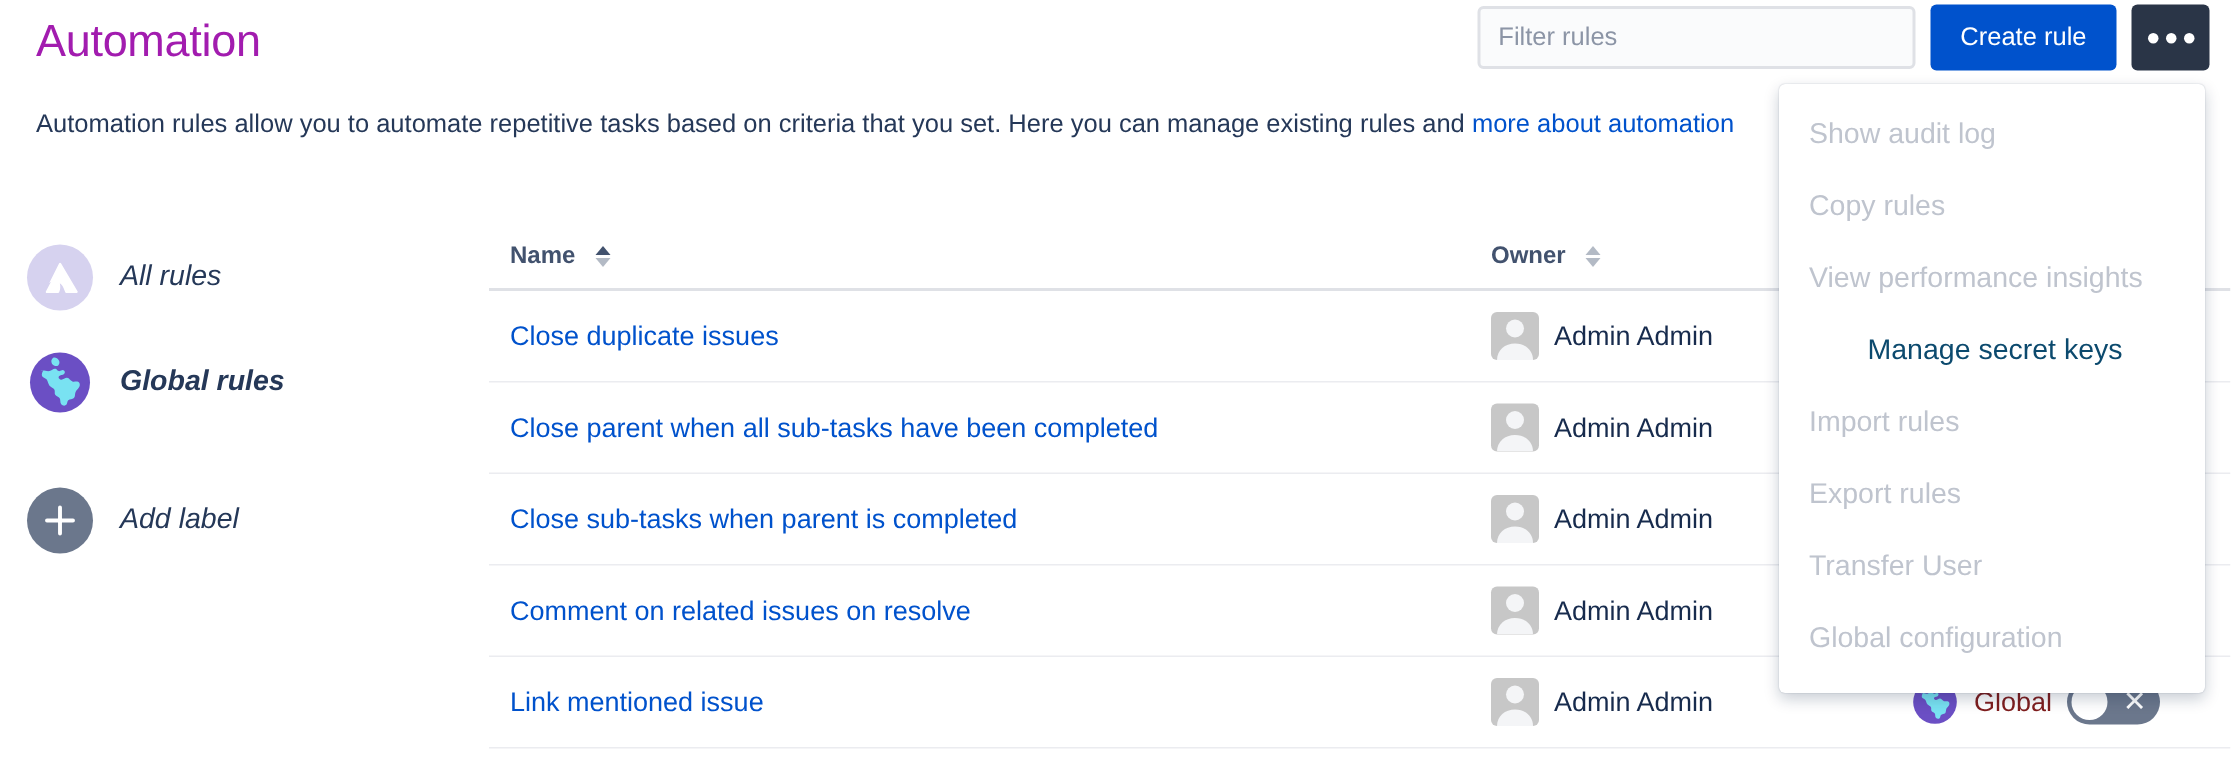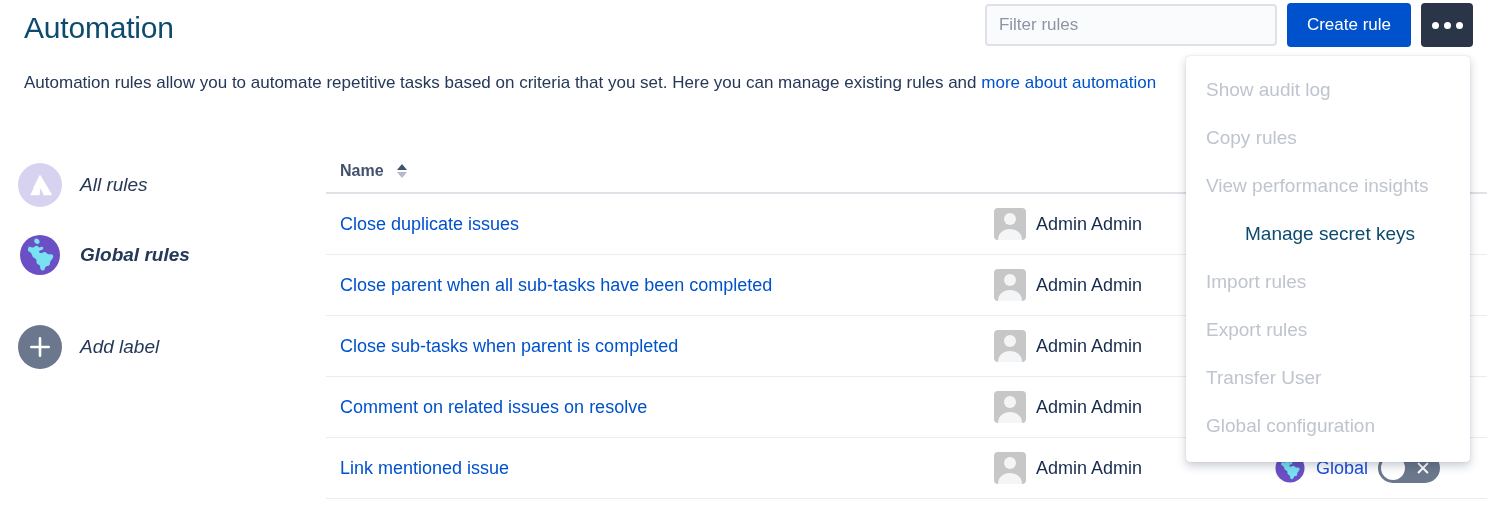--- a/index.html
+++ b/index.html
@@ -7,21 +7,21 @@
     width: 1487px; height: 508px;
     background: #ffffff;
     font-family: "Liberation Sans", sans-serif;
     overflow: hidden;
   }
   #root { position: relative; width: 1487px; height: 508px; }
 
   
   .page-title {
     position: absolute; left: 24px; top: 8px;
-    font-size: 30px; font-weight: 400; color: #0c4a6e;
+    font-size: 30px; font-weight: 400; color: #a21caf;
     letter-spacing: -0.2px; line-height: 40px;
   }
   .header-actions {
     position: absolute; right: 14px; top: 3px;
     display: flex; align-items: center; gap: 10px;
   }
   .filter-input {
     width: 292px; height: 42px;
     border: 2px solid #dfe1e6; border-radius: 4px;
     background: #fafbfc; padding: 4px 12px;
@@ -93,21 +93,21 @@
   .t-row .col-scope { flex: 1; display: flex; align-items: center; gap: 10px; }
   .rule-link {
     font-size: 18px; color: #0052cc; text-decoration: none; cursor: pointer;
   }
   .avatar {
     width: 32px; height: 32px; border-radius: 4px; background: #c7c7c7;
     flex: 0 0 32px; display: flex; align-items: flex-end; justify-content: center;
     overflow: hidden;
   }
   .owner-name { font-size: 18px; color: #172b4d; }
-  .scope-name { font-size: 18px; color: #1d4ed8; }
+  .scope-name { font-size: 18px; color: #7f1d1d; }
   .globe-sm { width: 32px; height: 32px; flex: 0 0 32px; }
 
   .toggle {
     width: 62px; height: 30px; border-radius: 15px;
     background: #6b778c; position: relative; cursor: pointer;
     display: flex; align-items: center;
   }
   .toggle .knob {
     width: 24px; height: 24px; border-radius: 50%; background: #ffffff;
     position: absolute; left: 3px;
@@ -187,20 +187,29 @@
     <div class="t-head">
       <div class="col-name">
         <span class="th-label">
           <span>Name</span>
           <span class="sort asc">
               <span class="up"></span>
               <span class="dn"></span>
             </span>
         </span>
       </div>
+      <div class="col-owner">
+        <span class="th-label">
+          <span>Owner</span>
+          <span class="sort">
+              <span class="up"></span>
+              <span class="dn"></span>
+            </span>
+        </span>
+      </div>
     </div>
 
     <div class="t-row">
       <div class="col-name">
         <a class="rule-link" href="#">Close duplicate issues</a>
       </div>
       <div class="col-owner">
         <span class="avatar">
           <svg width="32" height="32" viewBox="0 0 32 32" aria-hidden="true">
               <circle cx="16" cy="11" r="6" fill="#f4f5f7"></circle>

